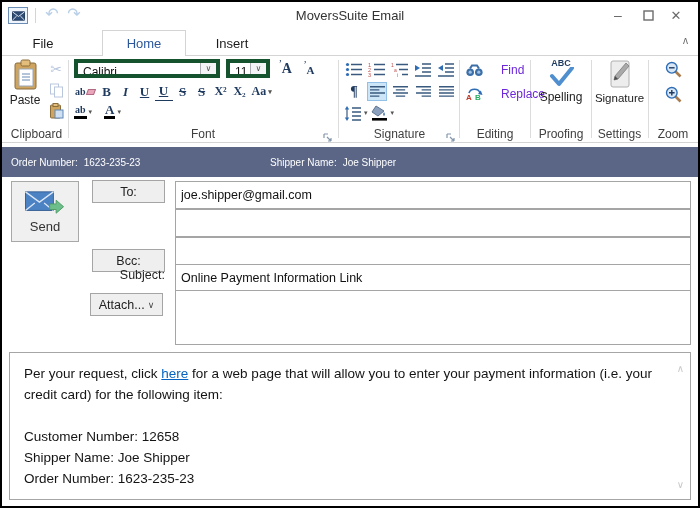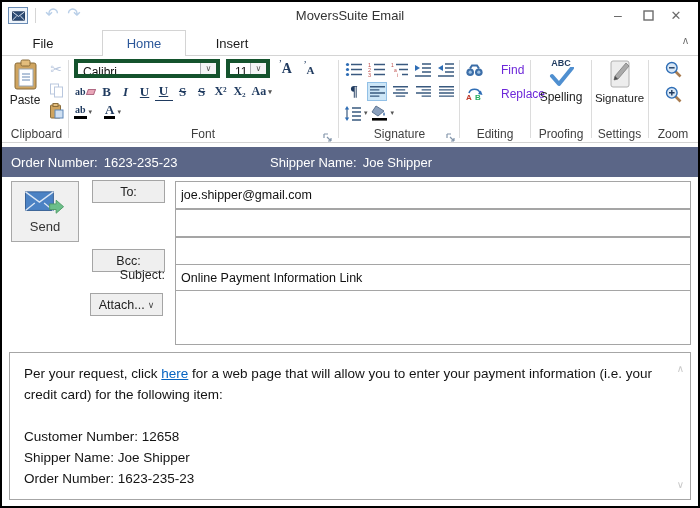--- a/index.html
+++ b/index.html
@@ -90,21 +90,21 @@
   .abc { font-size:9px; font-weight:bold; color:#1f3a5f; letter-spacing:0; line-height:8px; }
 
   
   .g-set { left:590px; width:55px; }
 
   
   .g-zoom { left:647px; width:48px; }
   .zcol { position:absolute; left:0; top:4px; width:100%; display:flex; flex-direction:column; gap:4px; align-items:center; }
 
   
-  .orderbar { position:absolute; top:145px; left:0; right:0; height:30px; background:#5b6687; display:flex; align-items:center; font-size:13px; color:#fff; }
+  .orderbar { position:absolute; top:145px; left:0; right:0; height:30px; background:#5b6687; display:flex; align-items:center; font-size:10px; color:#fff; }
   .ob-pair { display:flex; gap:6px; white-space:nowrap; }
   .ob-left { position:absolute; left:9px; }
   .ob-right { position:absolute; left:268px; }
 
   
   .send-btn { position:absolute; left:9px; top:179px; width:68px; height:61px;
     background:#f0f0f0; border:1px solid #a8a8a8; display:flex; flex-direction:column; align-items:center; justify-content:center; gap:3px; }
   .send-label { font-size:13px; color:#333; }
   .hbtn { position:absolute; left:90px; width:73px; height:23px; background:#efefef; border:1px solid #a5a5a5;
     display:flex; align-items:center; justify-content:center; font-size:12.5px; color:#222; }

